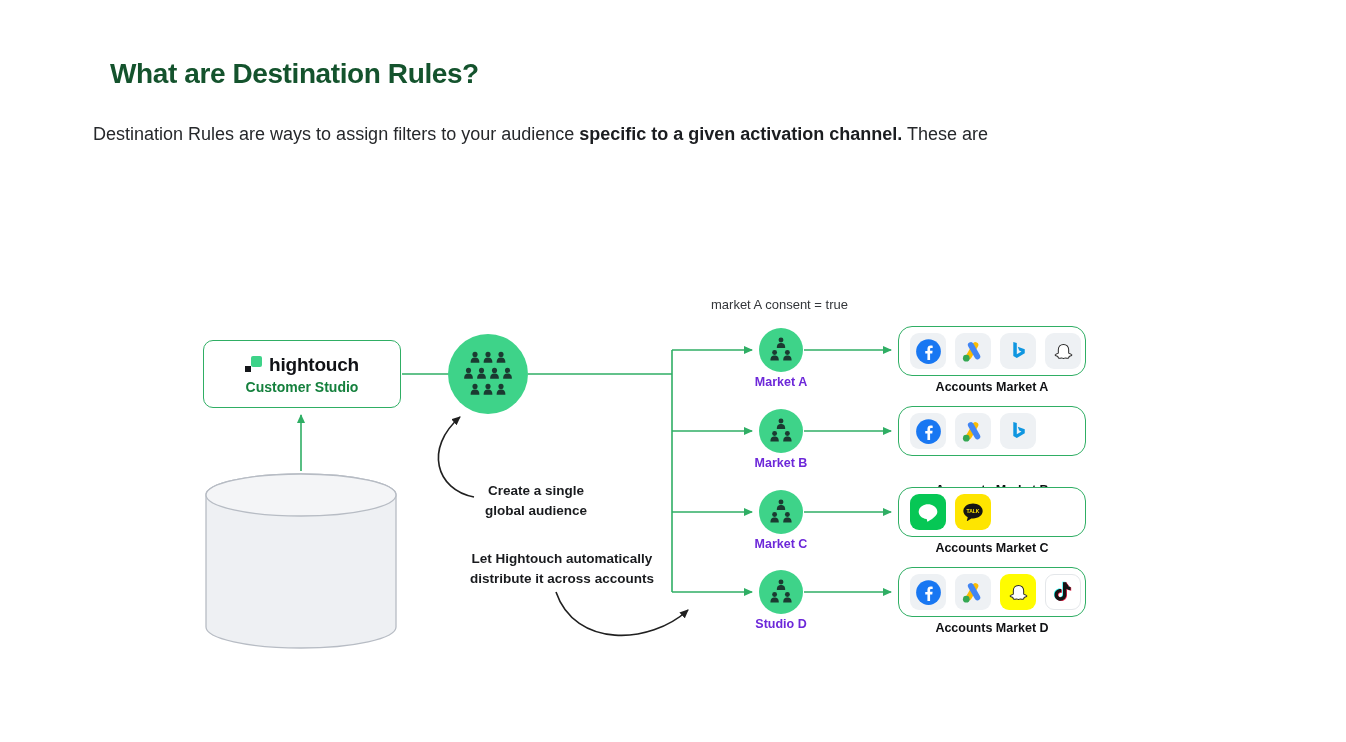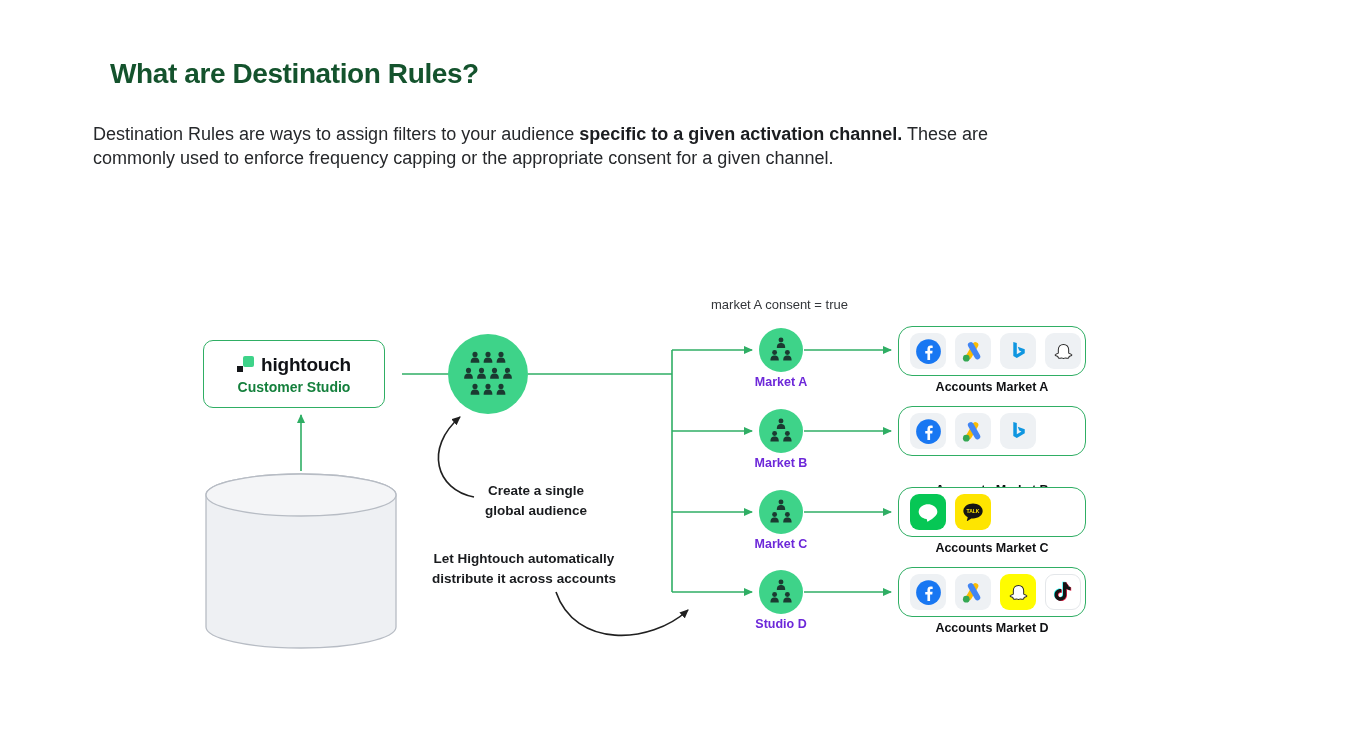--- a/index.html
+++ b/index.html
@@ -15,41 +15,41 @@
 .title{position:absolute;left:110px;top:58px;font-size:28px;font-weight:800;letter-spacing:-.4px;color:#14532d}
 .intro{position:absolute;left:93px;top:123px;width:1166px;font-size:18px;line-height:1.32;color:#26282b}
 .intro b{font-weight:700;color:#1b1d20}
 
 svg.overlay{position:absolute;left:0;top:0;pointer-events:none}
 .connector{stroke:var(--green-line);stroke-width:1.6;fill:none}
 .annotation-arrow{stroke:#202020;stroke-width:1.6;fill:none}
 
 .consent-note{position:absolute;left:711px;top:297px;font-size:13px;color:#33363a}
 
-.ht-box{position:absolute;left:203px;top:340px;width:182px;height:68px;background:#fff;border:1.5px solid var(--green-line);border-radius:10px;display:flex;flex-direction:column;align-items:center;justify-content:center;gap:3px}
+.ht-box{position:absolute;left:203px;top:340px;width:198px;height:68px;background:#fff;border:1.5px solid var(--green-line);border-radius:10px;display:flex;flex-direction:column;align-items:center;justify-content:center;gap:3px}
 .ht-logo{display:flex;align-items:center;gap:7px}
 .ht-mark{position:relative;width:17px;height:17px}
 .ht-mark i{position:absolute;display:block}
 .ht-mark .dk{left:0;bottom:1px;width:6px;height:6px;background:#15171a}
 .ht-mark .gr{right:0;top:0;width:11px;height:11px;background:var(--green-fill);border-radius:2px}
 .ht-brand{font-size:19px;font-weight:700;letter-spacing:-.2px;color:#101216}
 .ht-product{font-size:14px;font-weight:700;color:#15803d}
 
 .cylinder{position:absolute;left:205px;top:472px}
 
 .aud-circle{position:absolute;border-radius:50%;background:var(--green-fill);display:flex;align-items:center;justify-content:center}
 .aud-circle.big{left:448px;top:334px;width:80px;height:80px}
 .aud-circle.mkt{width:44px;height:44px;left:759px}
 .crowd{fill:var(--person)}
 
 .mkt-label{position:absolute;left:731px;width:100px;text-align:center;font-size:12.5px;font-weight:700;color:#6d28d9}
 
 .note{position:absolute;text-align:center;font-size:13.5px;font-weight:700;line-height:1.45;color:#191b1e}
 .note.create{left:451px;top:481px;width:170px}
-.note.distribute{left:422px;top:549px;width:204px}
+.note.distribute{left:460px;top:549px;width:204px}
 
 .acct-box{position:absolute;left:898px;width:188px;height:50px;background:#fff;border:1.5px solid var(--green-line);border-radius:14px;display:flex;align-items:center;gap:9px;padding:0 11px}
 .acct-label{position:absolute;left:898px;width:188px;text-align:center;font-size:12.5px;font-weight:700;color:#101114}
 
 .tile{width:36px;height:36px;border-radius:9px;background:#eef1f4;display:flex;align-items:center;justify-content:center;flex:0 0 auto}
 .tile.line-bg{background:#06c755}
 .tile.kakao-bg{background:#fee500}
 .tile.snap-bg{background:#fffc00}
 .tile.tiktok-bg{background:#fff;border:1px solid #e4e7ea}
 </style>
@@ -81,21 +81,21 @@
   <path class="connector" d="M804 350 H891" marker-end="url(#arrG)"></path>
   <path class="connector" d="M804 431 H891" marker-end="url(#arrG)"></path>
   <path class="connector" d="M804 512 H891" marker-end="url(#arrG)"></path>
   <path class="connector" d="M804 592 H891" marker-end="url(#arrG)"></path>
 
   <path class="annotation-arrow" d="M474 497 C436 490 424 448 460 417" marker-end="url(#arrB)"></path>
   <path class="annotation-arrow" d="M556 592 C575 648 650 645 688 610" marker-end="url(#arrB)"></path>
 </svg>
 
 <h1 class="title">What are Destination Rules?</h1>
-<p class="intro"><span>Destination Rules are ways to assign filters to your audience </span><b>specific to a given activation channel.</b><span> These are</span><br><span>commonly used to enforce frequency capping or the appropriate consent for a given channel.</span></p>
+<p class="intro"><span>Destination Rules are ways to assign filters to your audience </span><b>specific to a given activation channel.</b><span> These are</span><br></p>
 
 <div class="consent-note">market A consent = true</div>
 
 <div class="ht-box">
   <div class="ht-logo">
     <span class="ht-mark">
         <i class="dk"></i>
         <i class="gr"></i>
       </span>
     <span class="ht-brand">hightouch</span>

